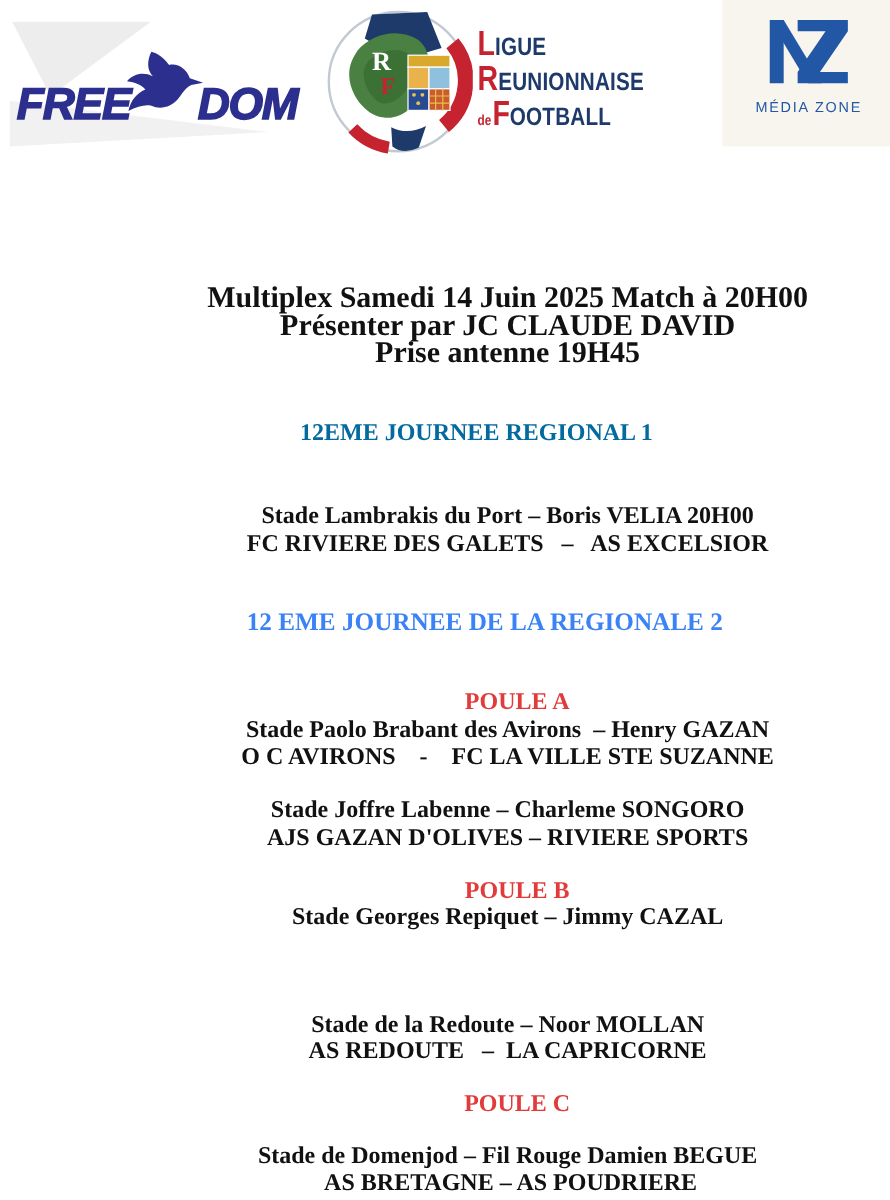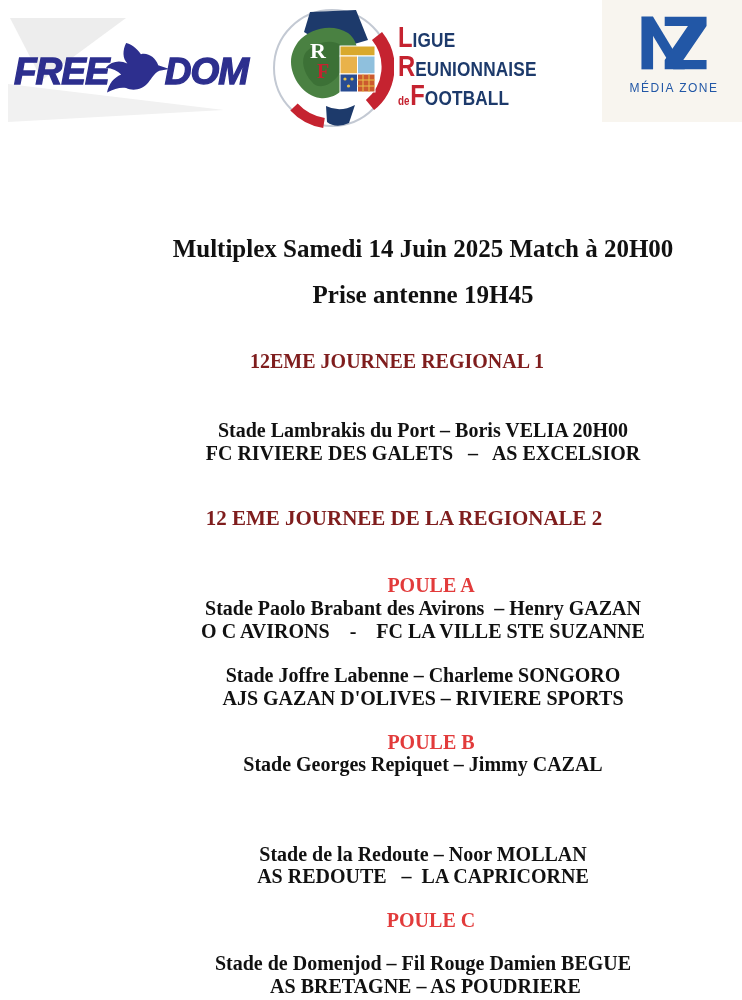--- a/index.html
+++ b/index.html
@@ -12,21 +12,21 @@
     font-family:"Liberation Serif", serif;
     color:#111;
   }
 
   
   .freedom{
     position:absolute;left:8px;top:18px;width:250px;height:112px;
   }
   .freedom .bg{position:absolute;left:0;top:0;}
   .freedom .row{
-    position:absolute;left:6px;top:18px;display:flex;align-items:center;
+    position:absolute;left:6px;top:18px;display:flex;align-items:flex-end;
     color:#2d2f8e;
     font-family:"Liberation Sans", sans-serif;
     font-style:italic;font-weight:700;font-size:37px;letter-spacing:-1px;
     -webkit-text-stroke:1.3px #2d2f8e;
   }
   .freedom .bird{margin:0 -8px 6px -10px;}
 
   .lrf{position:absolute;left:270px;top:2px;width:270px;height:142px;}
   .lrf .ball{position:absolute;left:0;top:4px;}
   .lrf .words{
@@ -53,22 +53,22 @@
 
   
   .line{
     position:absolute;left:104px;right:0;
     text-align:center;white-space:pre-wrap;
     font-size:20px;line-height:24px;
   }
   .intro{font-weight:700;font-size:25px;}
   .venue{font-weight:700;}
   .fixture{font-weight:700;}
-  .h-violet{font-weight:700;color:#7f1d1d;transform:translateX(-26px);}
-  .h-red{font-weight:700;color:#7f1d1d;font-size:21px;transform:translateX(-19px);}
+  .h-violet{font-weight:700;color:#0369a1;transform:translateX(-26px);}
+  .h-red{font-weight:700;color:#3b82f6;font-size:21px;transform:translateX(-19px);}
   .poule{font-weight:700;color:#e23b3b;transform:translateX(8px);}
 
   .t1{top:237px}.t2{top:260px}.t3{top:283px}
   .t4{top:349px}
   .t5{top:418px}.t6{top:441px}
   .t7{top:506px}
   .t8{top:573px}
   .t9{top:596px}.t10{top:619px}
   .t11{top:663px}.t12{top:686px}
   .t13{top:730px}
@@ -153,20 +153,21 @@
   <div class="mz">
     <svg width="86" height="62" viewBox="0 0 100 80">
       <polygon points="8,6 23,6 23,74 8,74" fill="#2257a6"></polygon>
       <polygon points="8,6 23,6 64,74 49,74" fill="#2257a6"></polygon>
       <path d="M38,6 H92 V18 L62,62 H92 V74 H38 V62 L68,18 H38 Z" fill="#2257a6"></path>
     </svg>
     <div class="caption">MÉDIA ZONE</div>
   </div>
 
   <div class="line intro t1">Multiplex Samedi 14 Juin 2025 Match à 20H00</div>
+  <div class="line intro t2">Présenter par JC CLAUDE DAVID</div>
   <div class="line intro t3">Prise antenne 19H45</div>
 
   <div class="line h-violet t4">12EME JOURNEE REGIONAL 1</div>
   <div class="line venue t5">Stade Lambrakis du Port – Boris VELIA 20H00</div>
   <div class="line fixture t6">FC RIVIERE DES GALETS   –   AS EXCELSIOR</div>
 
   <div class="line h-red t7">12 EME JOURNEE DE LA REGIONALE 2</div>
 
   <div class="line poule t8">POULE A</div>
   <div class="line fixture t10">O C AVIRONS    -    FC LA VILLE STE SUZANNE</div>

